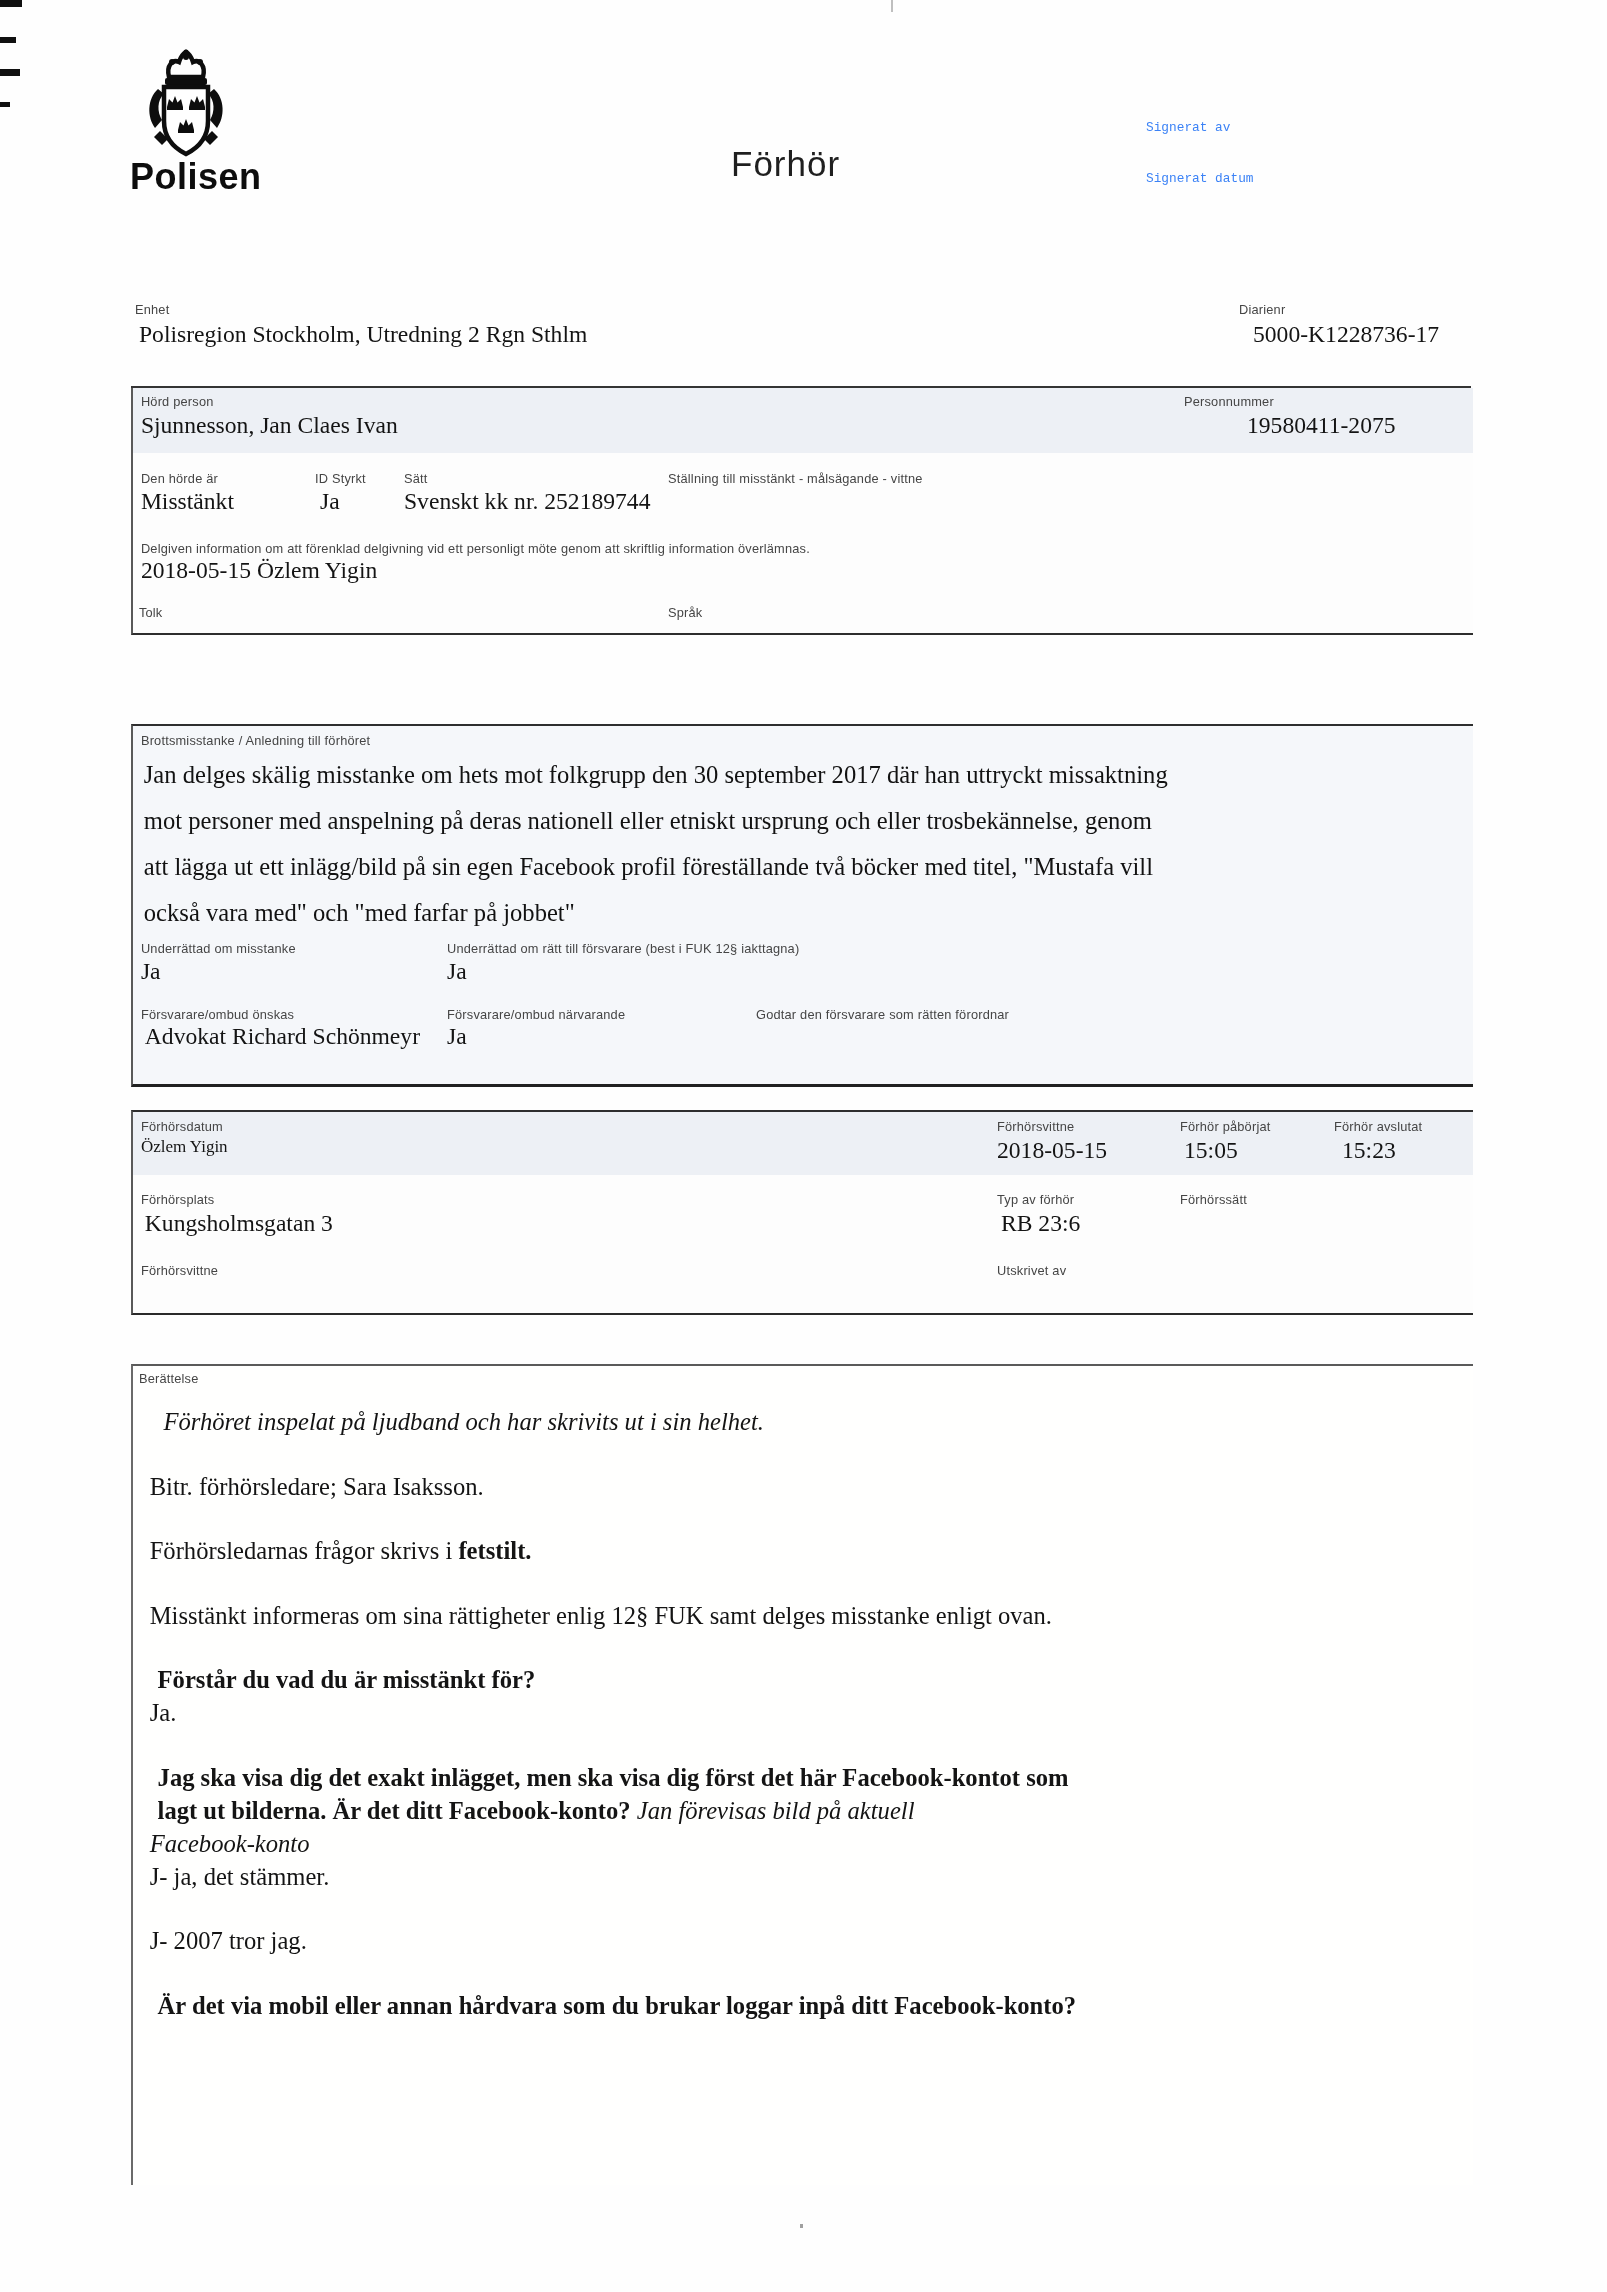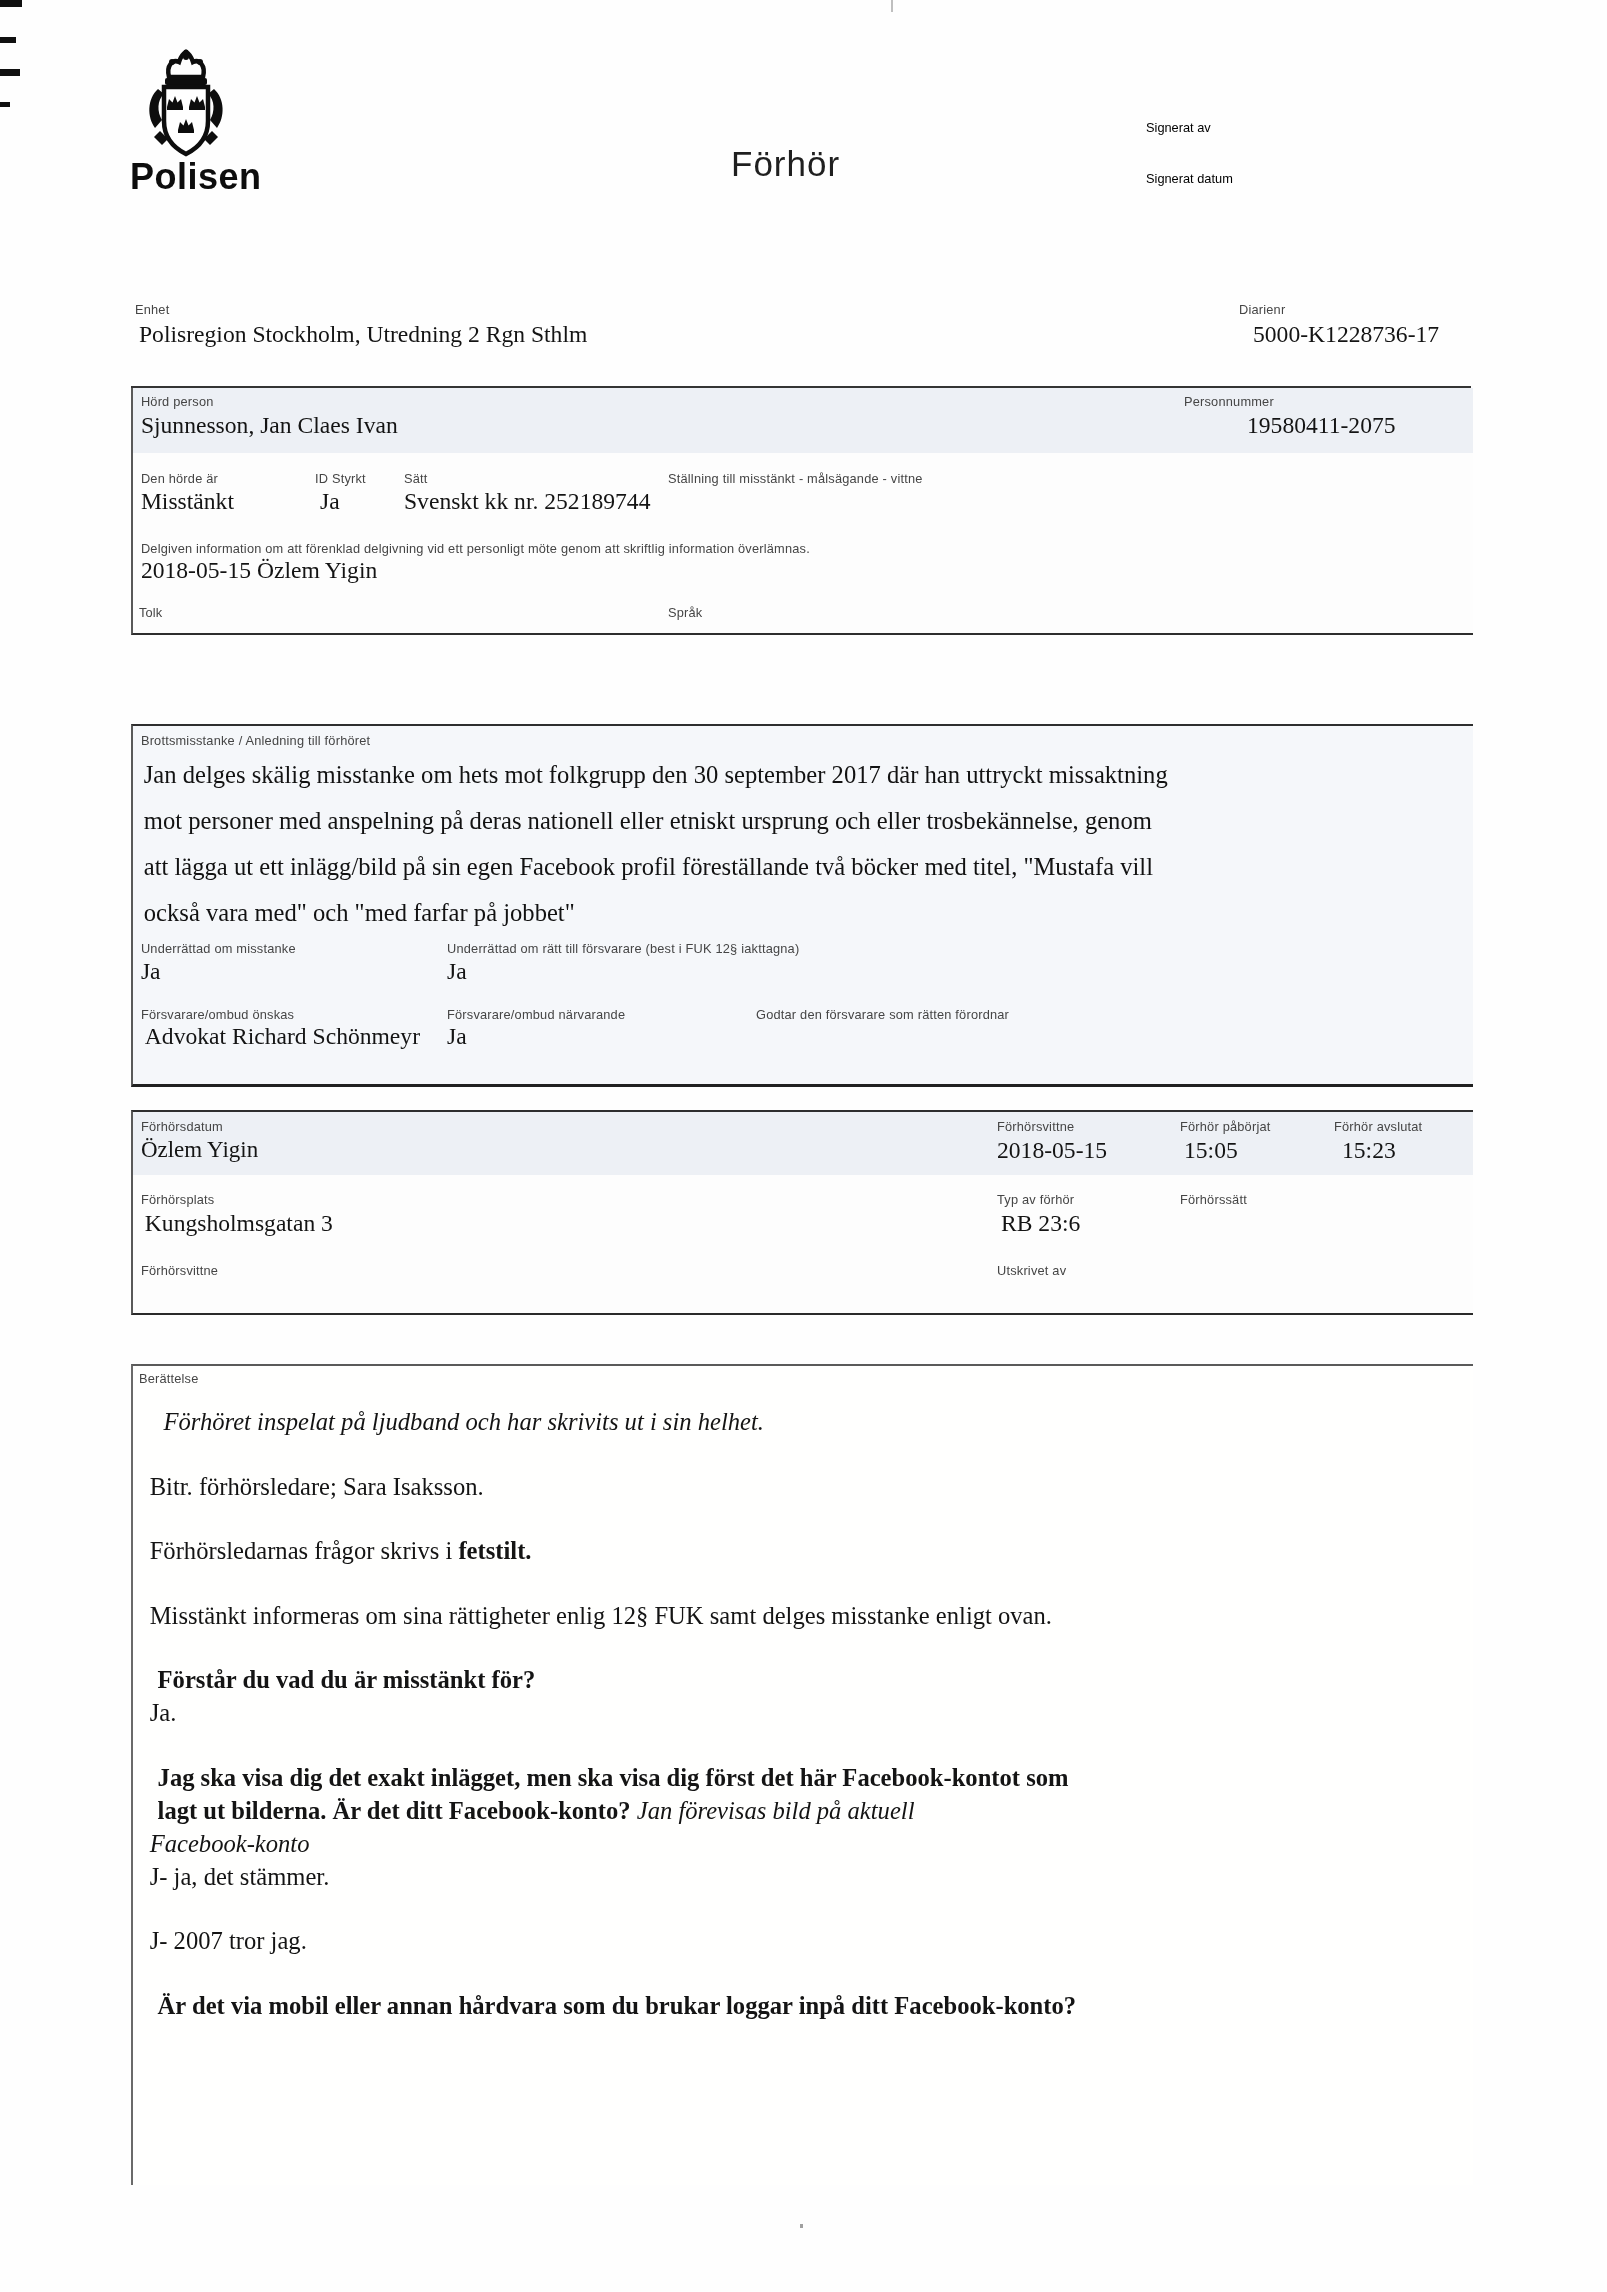--- a/index.html
+++ b/index.html
@@ -4,21 +4,21 @@
 <style>
   html,body{margin:0;padding:0;background:#ffffff;}
   .page{position:relative;width:1608px;height:2292px;background:#fefefe;overflow:hidden;
         font-family:"Liberation Sans","DejaVu Sans",sans-serif;color:#1a1a1a;}
   .abs{position:absolute;}
   .label{position:absolute;font-size:12.8px;color:#454545;letter-spacing:0.2px;white-space:nowrap;}
   .value{position:absolute;font-family:"Liberation Serif","DejaVu Serif",serif;font-size:23.6px;
          color:#141414;white-space:nowrap;}
   .big-title{position:absolute;font-size:35px;color:#1f1f1f;letter-spacing:1px;}
   .logo-text{position:absolute;font-size:36px;font-weight:700;color:#0d0d0d;letter-spacing:0.5px;}
-  .sign-label{position:absolute;font-size:12.8px;color:#000000;white-space:nowrap;}
+  .sign-label{position:absolute;font-size:12.8px;color:#3b82f6;white-space:nowrap;font-family:Liberation Mono, monospace;}
   .rule{position:absolute;background:#343434;}
   .panel{position:absolute;box-sizing:border-box;}
   .panel-b{border-left:2px solid #595959;border-bottom:2px solid #2e2e2e;background:#fdfdfd;}
   .panel-c{border-top:2px solid #2e2e2e;border-left:2px solid #595959;border-bottom:3px solid #202020;background:#f5f7fa;}
   .panel-d{border-top:2px solid #2e2e2e;border-left:2px solid #595959;border-bottom:2px solid #2a2a2a;background:#fdfdfd;}
   .panel-e{border-top:2px solid #5a5a5a;border-left:2px solid #6a6a6a;background:#fffffe;}
   .band{position:absolute;left:0;width:100%;background:#edf0f5;}
   .bm-line{font-family:"Liberation Serif","DejaVu Serif",serif;font-size:24.6px;line-height:46px;
            color:#121212;white-space:nowrap;}
   .para{margin:0 0 31.5px 0;}
@@ -117,21 +117,21 @@
     <div class="label" style="left:7.9px;top:281px;">Försvarare/ombud önskas</div>
     <div class="value" style="left:11.8px;top:297px;">Advokat Richard Schönmeyr</div>
     <div class="label" style="left:314px;top:281px;">Försvarare/ombud närvarande</div>
     <div class="value" style="left:314px;top:297px;">Ja</div>
     <div class="label" style="left:623px;top:281px;">Godtar den försvarare som rätten förordnar</div>
   </div>
 
   <div class="panel panel-d" style="left:131px;top:1110px;width:1342px;height:205px;">
     <div class="band" style="top:0;height:63px;"></div>
     <div class="label" style="left:7.9px;top:6.9px;">Förhörsdatum</div>
-    <div class="value" style="left:7.9px;top:24.6px;font-size:23px;">Özlem Yigin</div>
+    <div class="value" style="left:7.9px;top:24.6px;font-size:17px;">Özlem Yigin</div>
     <div class="label" style="left:864px;top:6.9px;">Förhörsvittne</div>
     <div class="value" style="left:864px;top:24.6px;">2018-05-15</div>
     <div class="label" style="left:1047px;top:6.9px;">Förhör påbörjat</div>
     <div class="value" style="left:1051px;top:24.6px;">15:05</div>
     <div class="label" style="left:1201px;top:6.9px;">Förhör avslutat</div>
     <div class="value" style="left:1209px;top:24.6px;">15:23</div>
 
     <div class="label" style="left:7.9px;top:80px;">Förhörsplats</div>
     <div class="value" style="left:11.8px;top:98px;">Kungsholmsgatan 3</div>
     <div class="label" style="left:864px;top:80px;">Typ av förhör</div>

